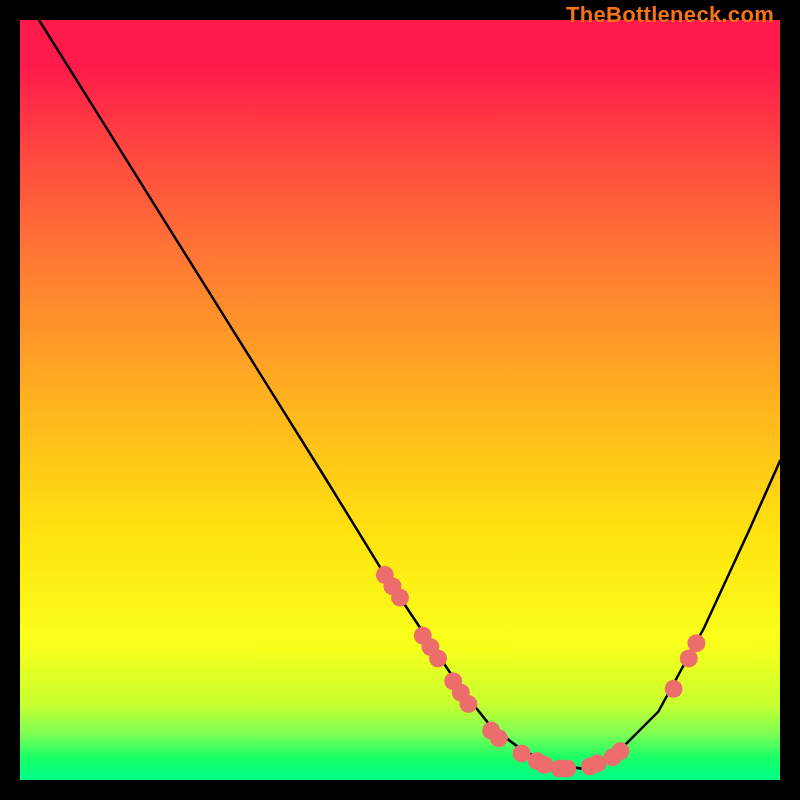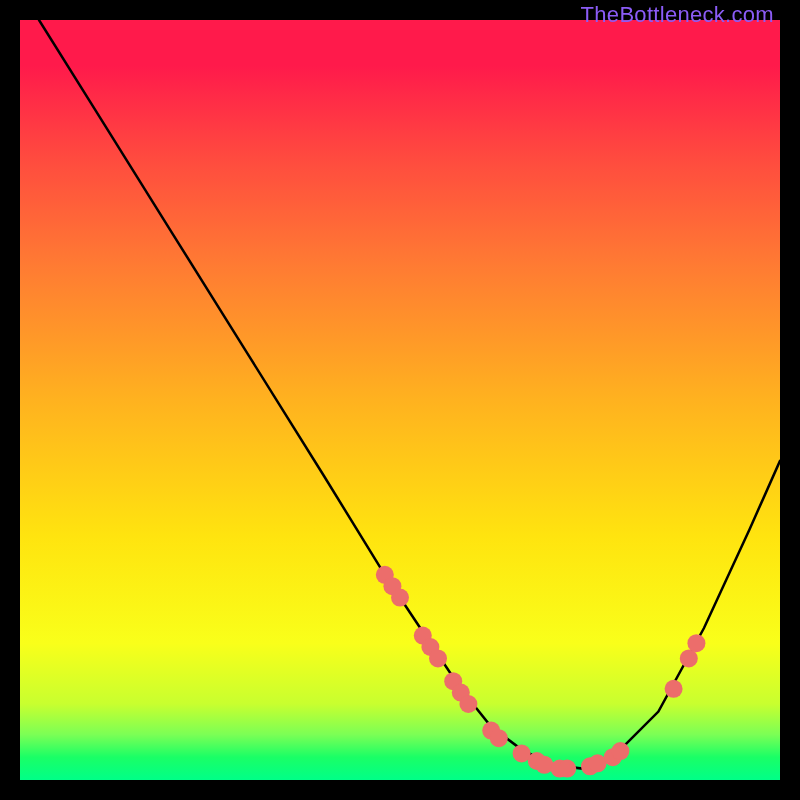--- a/index.html
+++ b/index.html
@@ -33,23 +33,23 @@
       #c8ff2f 90%,
       #7cff55 94%,
       #1aff66 97%,
       #00ff88 100%
     );
   }
   .watermark {
     position: absolute;
     top: 2px;
     right: 26px;
-    color: #8b5cf6;
+    color: #f97316;
     font-size: 22px;
-    font-weight: 400;
+    font-weight: 700;
     letter-spacing: 0.3px;
     pointer-events: none;
     z-index: 5;
   }
   svg.overlay {
     position: absolute;
     left: 0; top: 0;
     width: 760px;
     height: 760px;
     z-index: 3;

